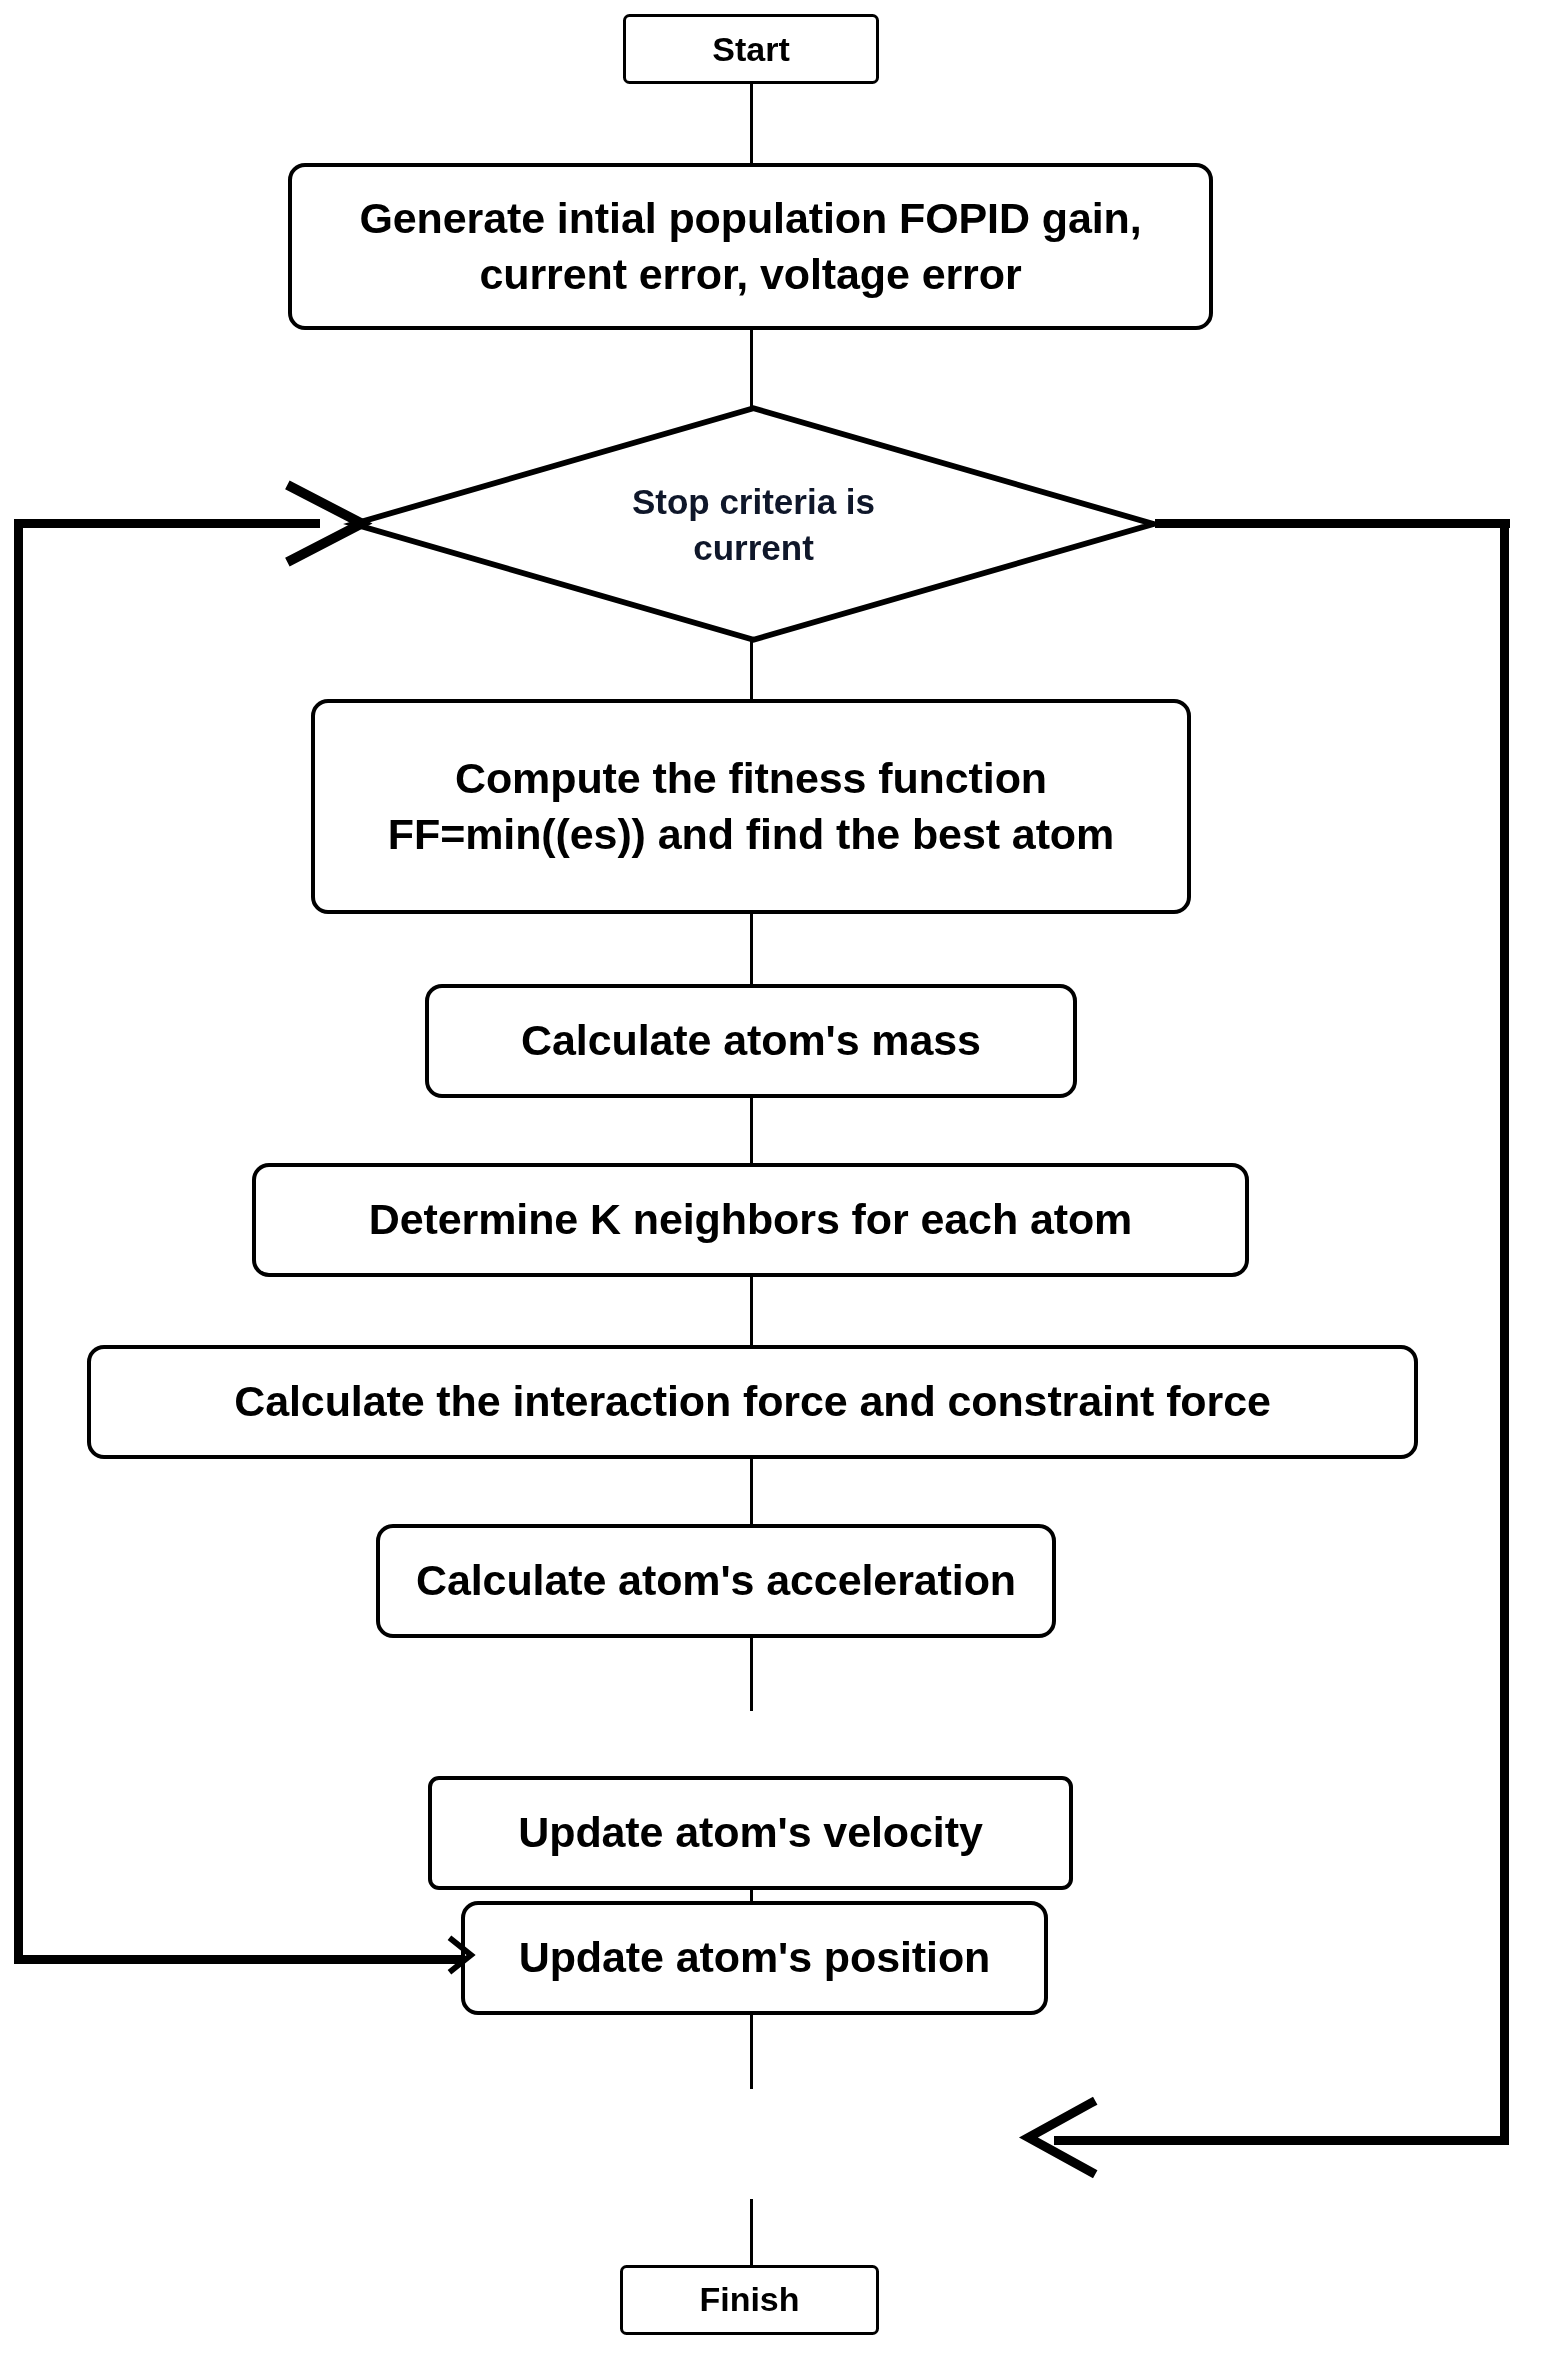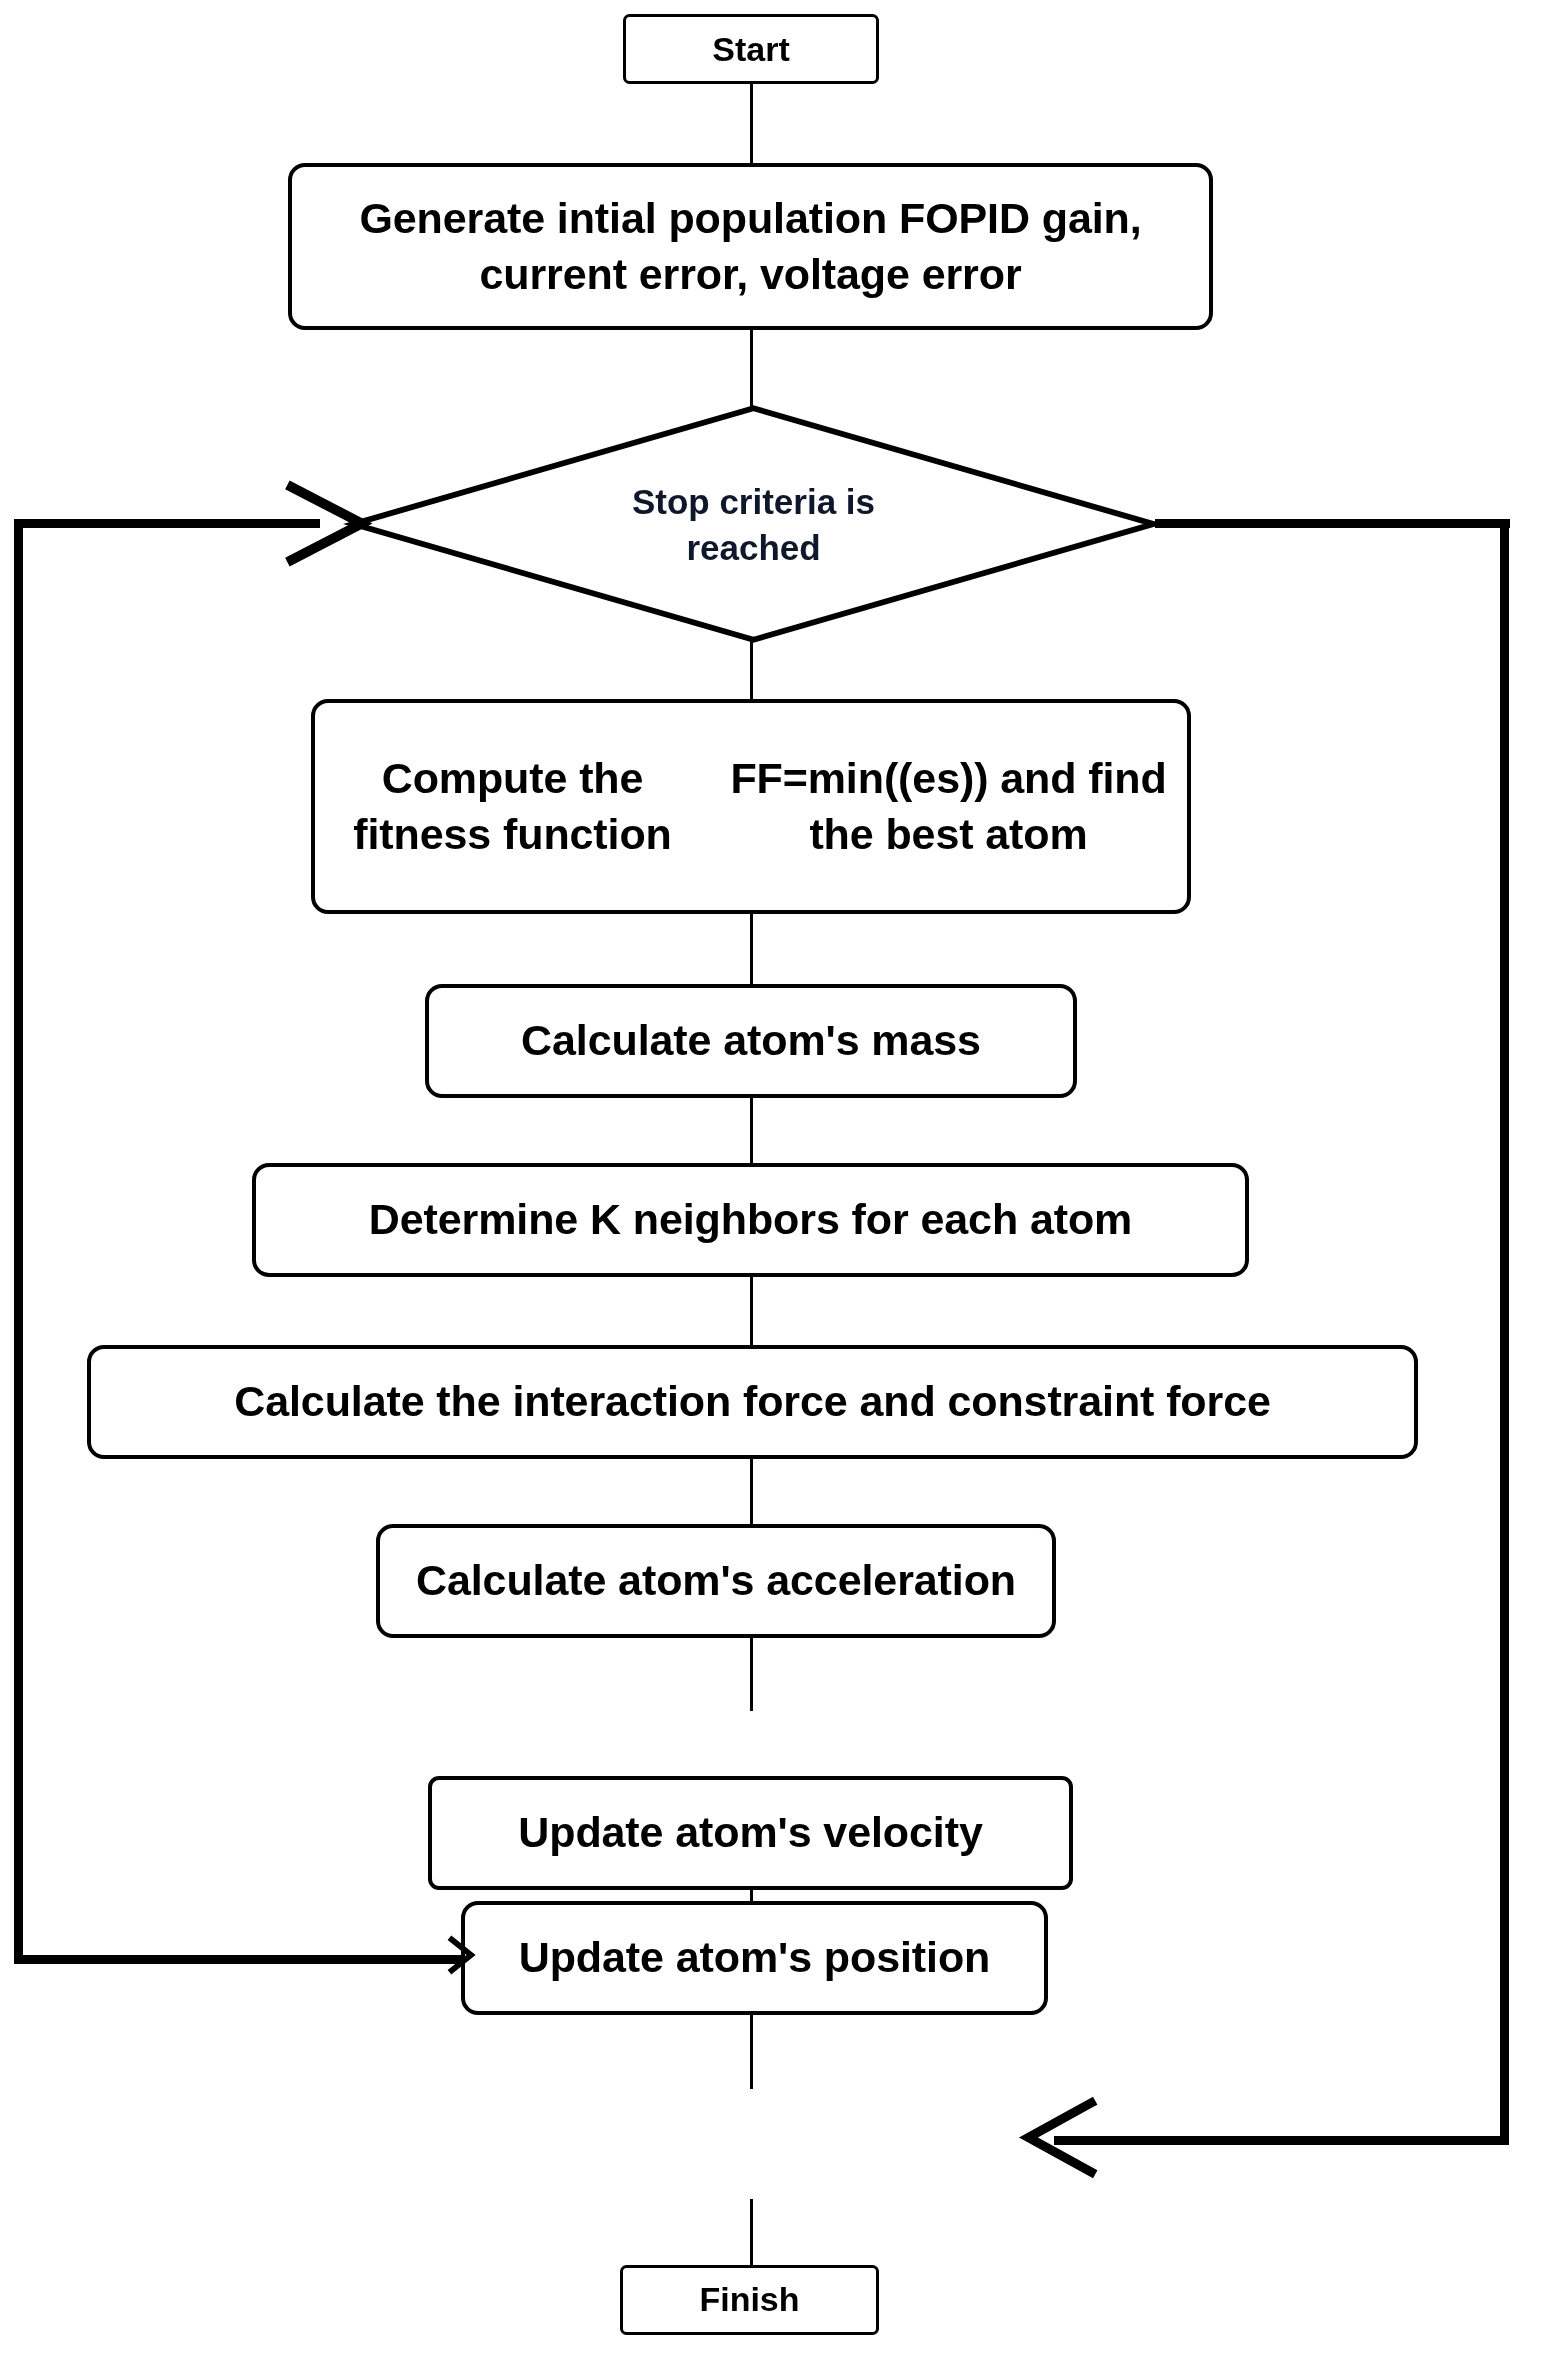--- a/index.html
+++ b/index.html
@@ -132,25 +132,25 @@
   <div class="node process" style="left:288px; top:163px; width:925px; height:167px;">
     <span class="txt">Generate intial population FOPID gain, current error, voltage error</span>
   </div>
 
   <div class="decision" style="left:350px; top:405px; width:807px; height:238px;">
     <svg width="807" height="238" viewBox="0 0 1240 366">
       <polygon points="620,5 1235,183 620,361 5,183" fill="#ffffff" stroke="#000000" stroke-width="9" stroke-linejoin="miter"></polygon>
     </svg>
     <div class="dlabel">
       <div>Stop criteria is</div>
-      <div>reached</div>
+      <div>current</div>
     </div>
   </div>
 
-  <div class="node process" style="left:311px; top:699px; width:880px; height:215px; flex-direction:row;">
+  <div class="node process" style="left:311px; top:699px; width:880px; height:215px; flex-direction:column;">
     <span class="txt">Compute the fitness function</span>
     <span class="txt">FF=min((es)) and find the best atom</span>
   </div>
 
   <div class="node process" style="left:252px; top:1163px; width:997px; height:114px;">
     <span class="txt">Determine K neighbors for each atom</span>
   </div>
 
   <div class="node process" style="left:425px; top:984px; width:652px; height:114px;">
     <span class="txt">Calculate atom's mass</span>

